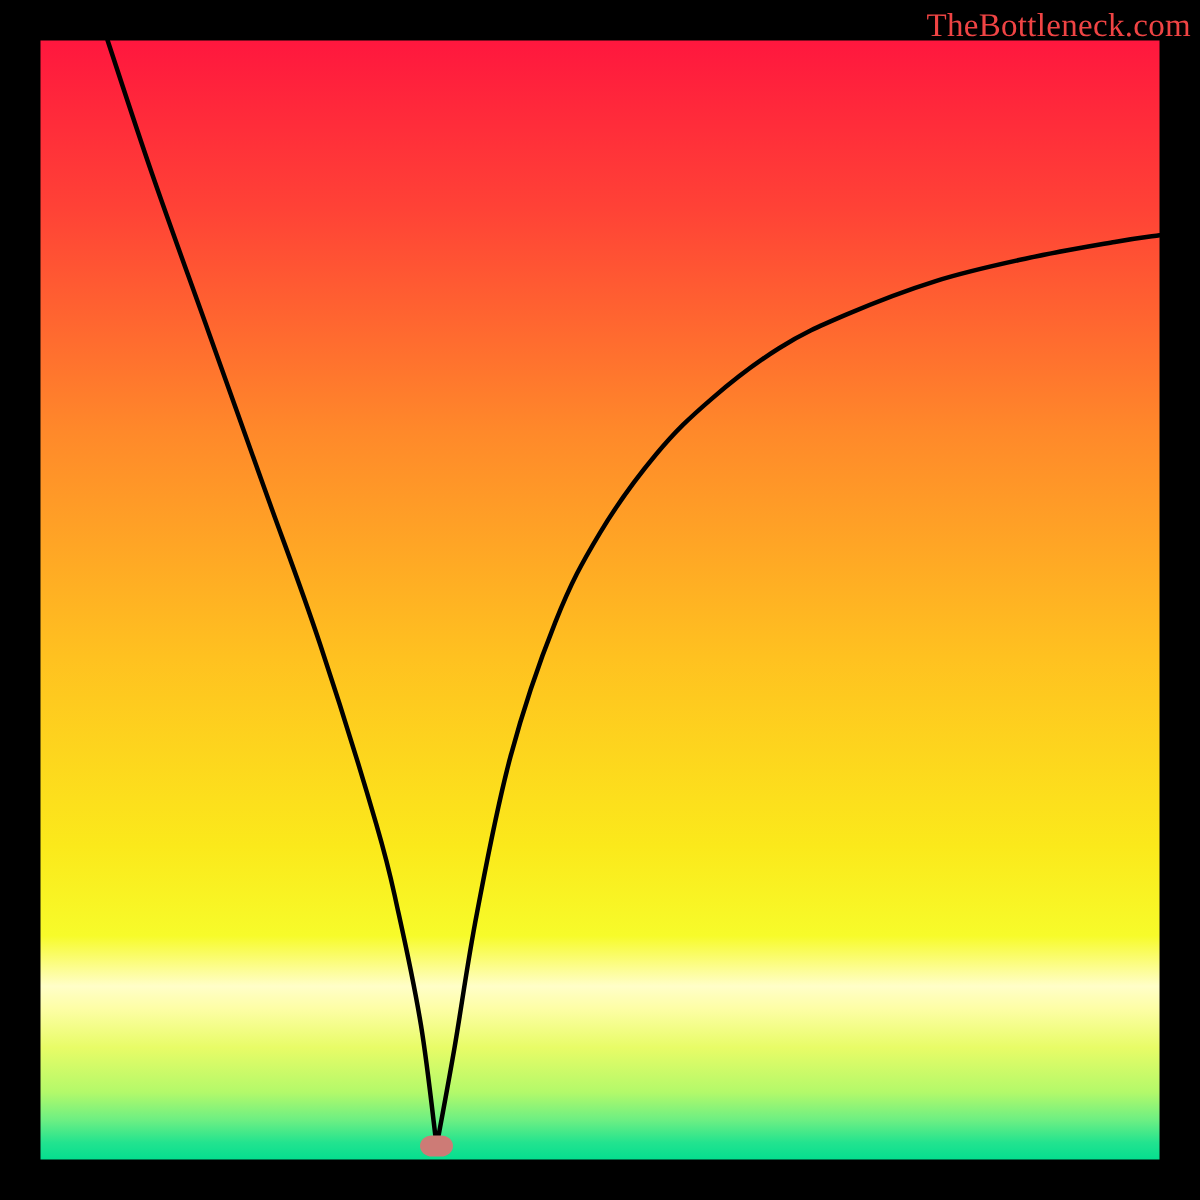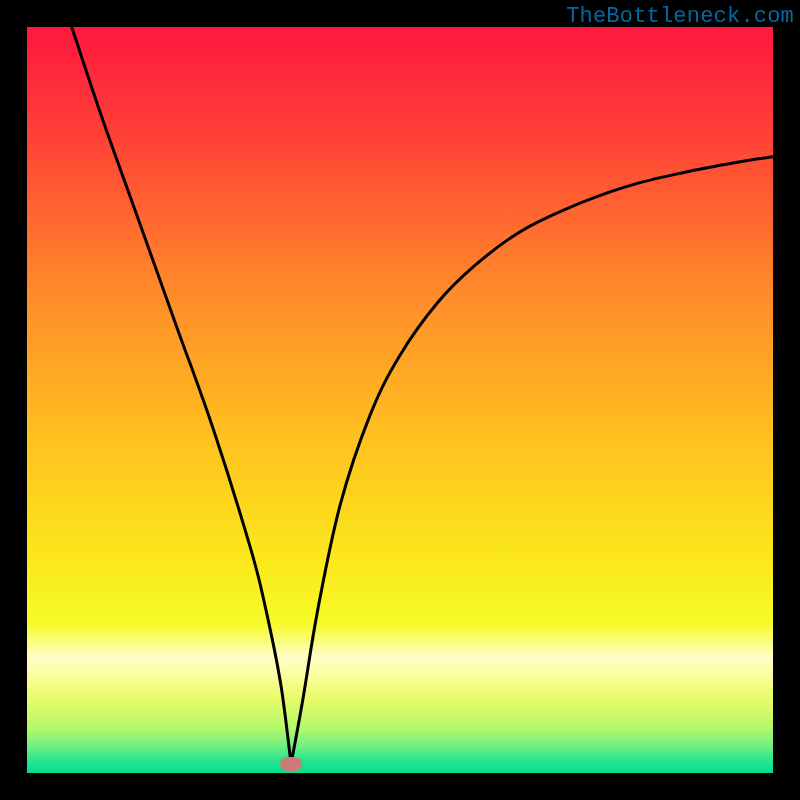--- a/index.html
+++ b/index.html
@@ -27,25 +27,25 @@
     position: absolute;
     left: 0;
     top: 0;
     width: 100%;
     height: 100%;
   }
   .watermark {
     position: absolute;
     top: 4px;
     right: 6px;
-    font-family: Liberation Mono, monospace;
+    font-family: Liberation Serif, serif;
     font-size: 22px;
     font-weight: 520;
     letter-spacing: 0.2px;
-    color: #0369a1;
+    color: #ef4444;
   }
   svg.curve {
     position: absolute;
     left: 0;
     top: 0;
     width: 100%;
     height: 100%;
     overflow: visible;
   }
   .marker {

